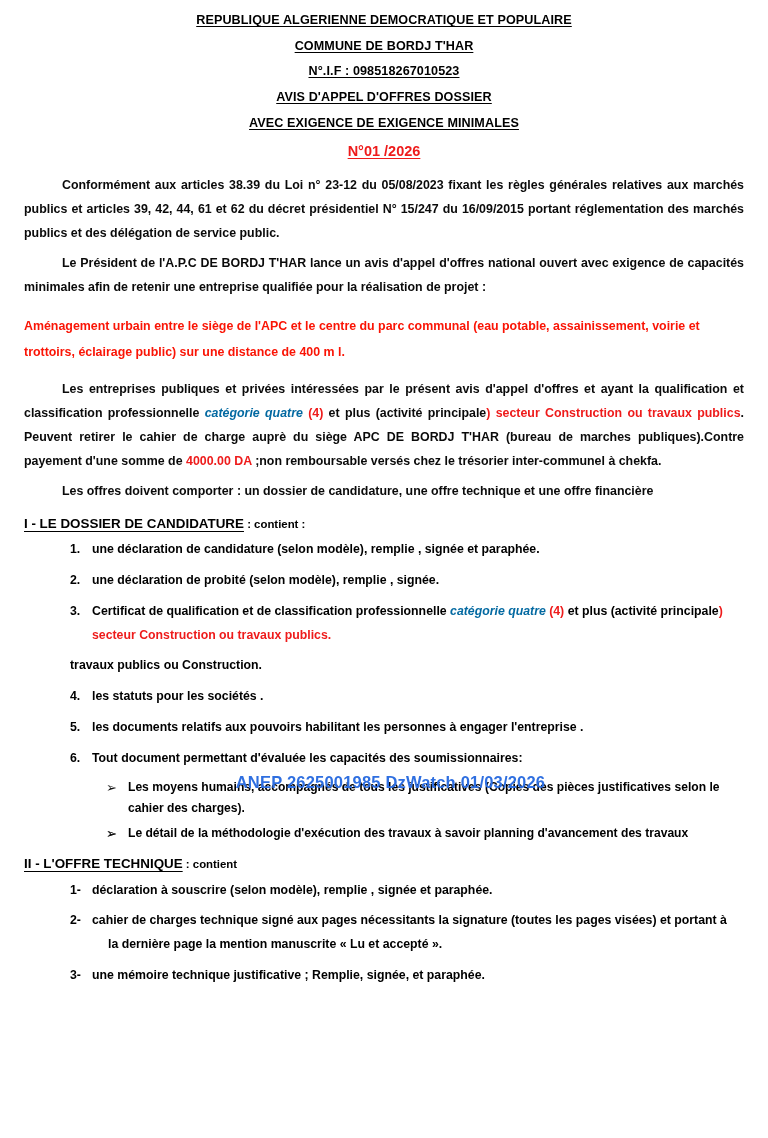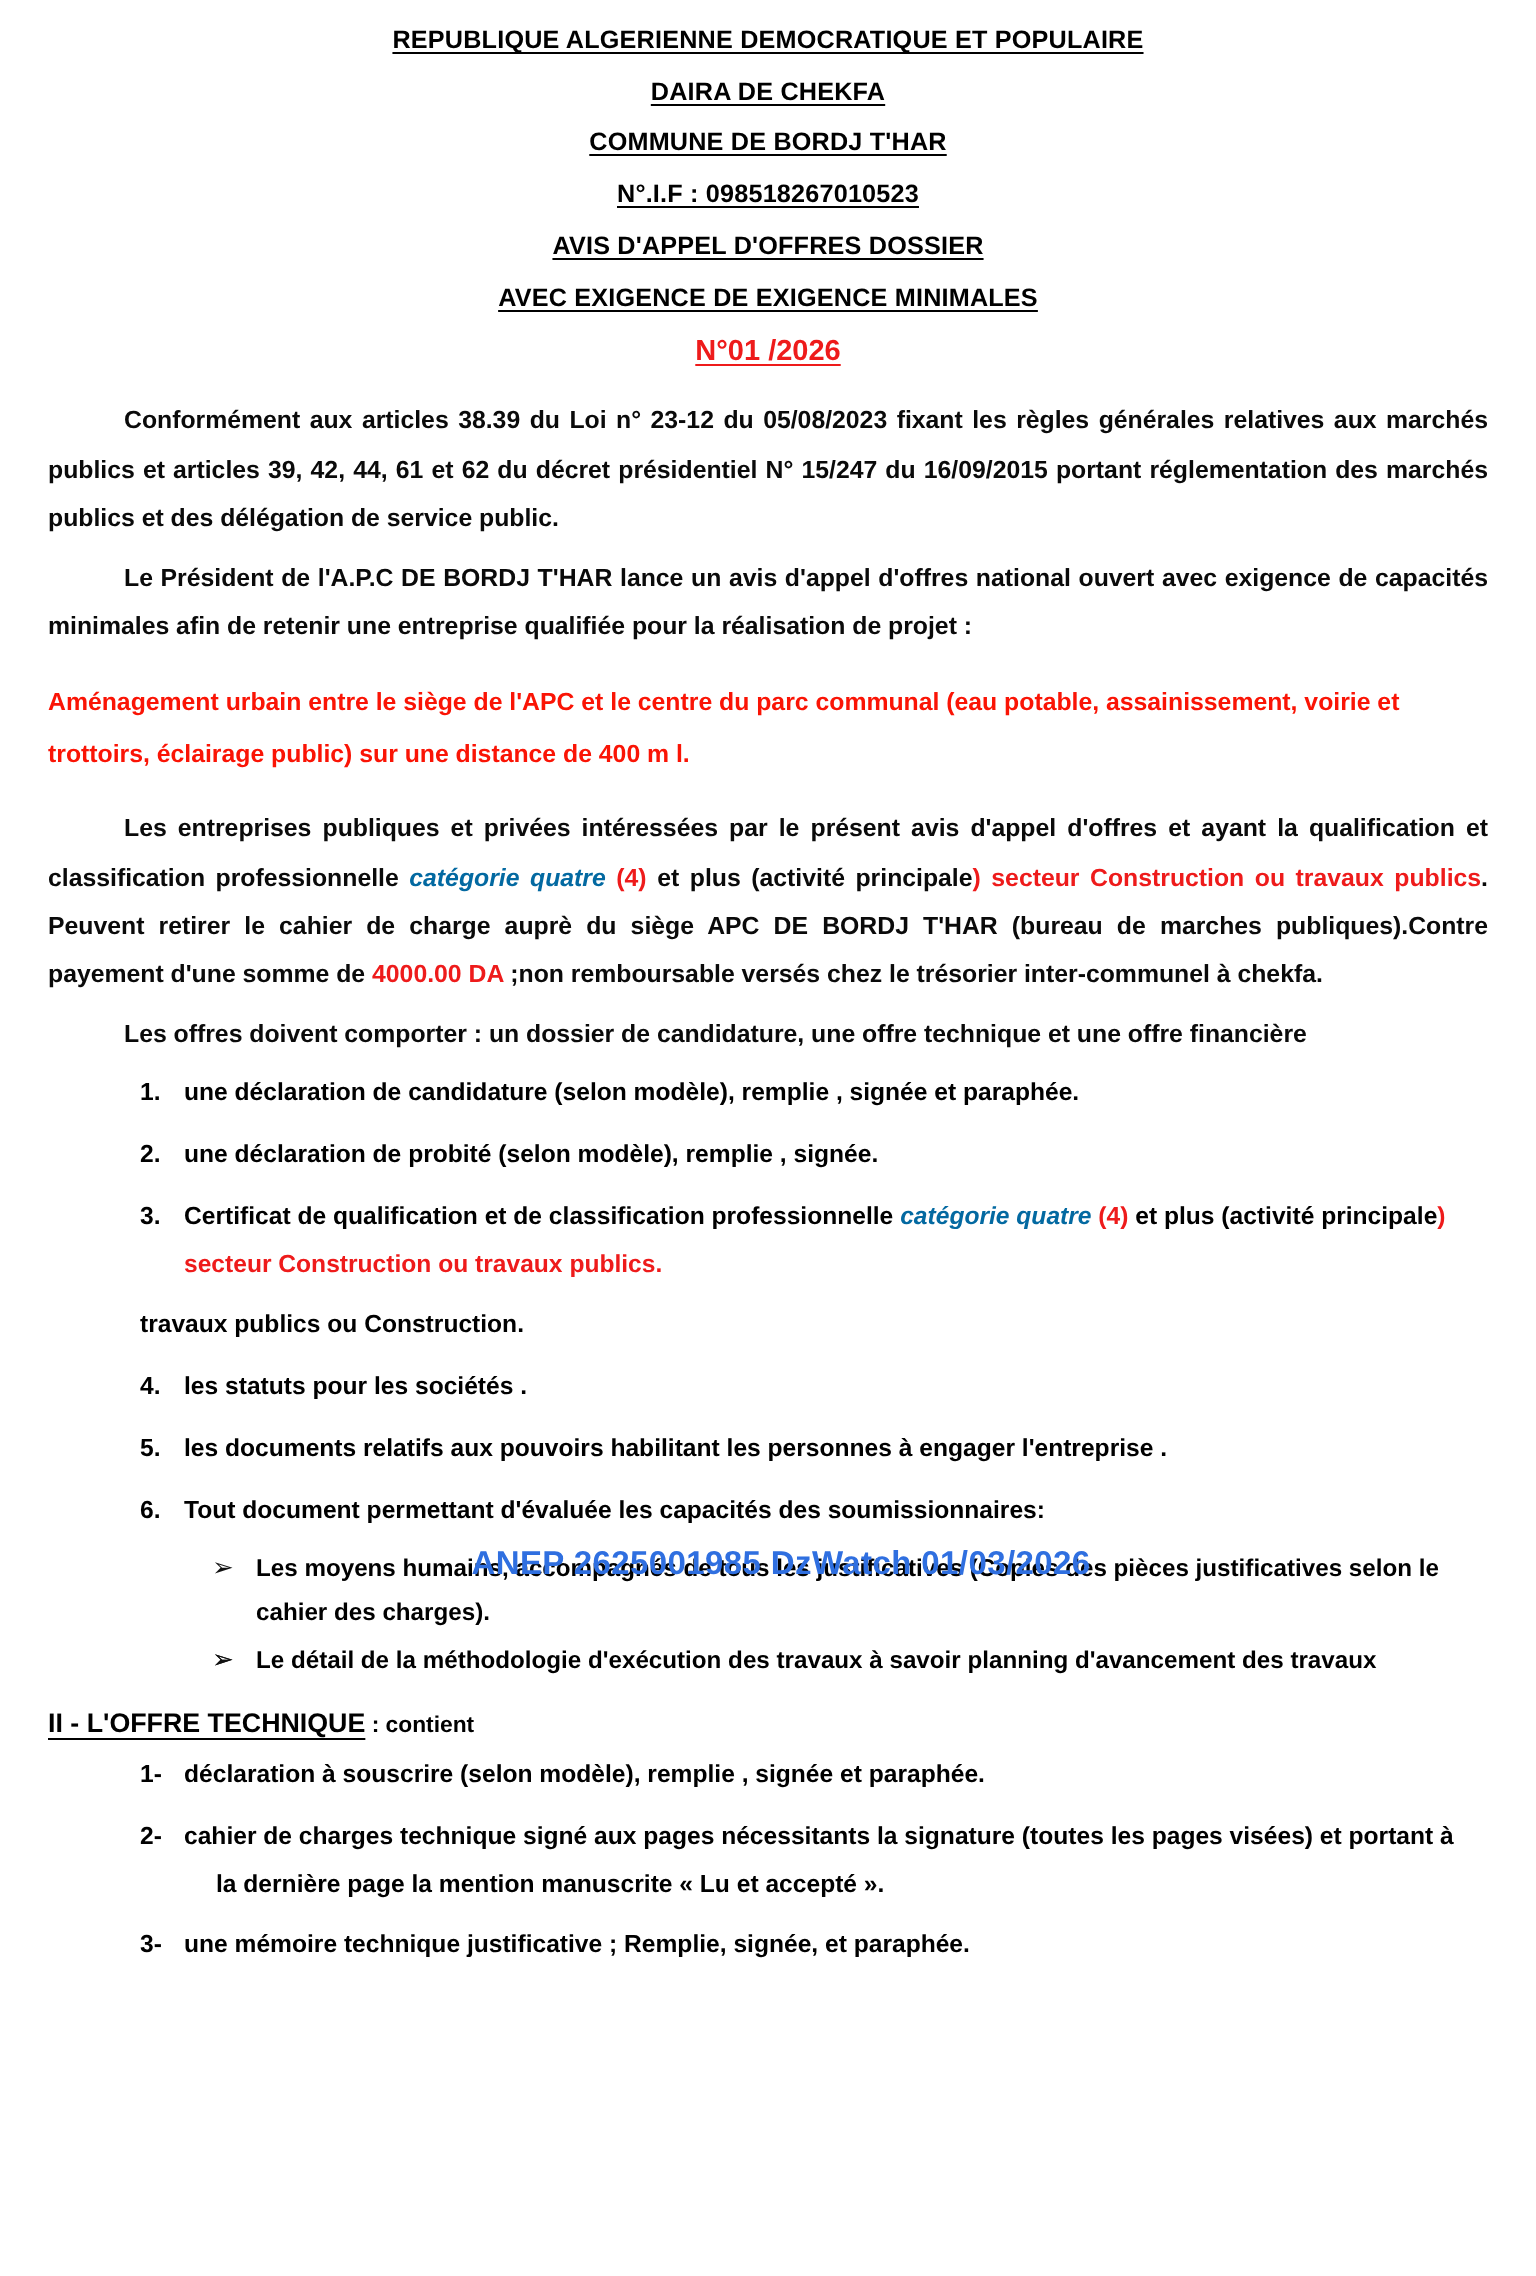--- a/index.html
+++ b/index.html
@@ -180,37 +180,37 @@
     padding-left: 13px;
   }
 </style>
 </head>
 <body>
 
 <div class="page">
 
   <div class="header">
     <div class="hline"><span class="u">REPUBLIQUE ALGERIENNE DEMOCRATIQUE ET POPULAIRE</span></div>
-    <div class="hline"><span class="u">DAIRA DE  CHEKFA</span></div>
     <div class="hline"><span class="u">COMMUNE DE BORDJ T'HAR</span></div>
     <div class="hline"><span class="u">N°.I.F : 098518267010523</span></div>
     <div class="hline"><span class="u">AVIS D'APPEL D'OFFRES  DOSSIER</span></div>
     <div class="hline"><span class="u">AVEC EXIGENCE DE EXIGENCE MINIMALES</span></div>
     <div class="num red"><span class="u">N°01 /2026</span></div>
   </div>
 
   <p class="para indent">Conformément aux articles 38.39 du Loi n° 23-12 du 05/08/2023 fixant les règles générales relatives aux marchés publics et articles 39, 42, 44, 61 et 62 du décret présidentiel N° 15/247 du 16/09/2015 portant réglementation des marchés publics et des délégation de service public.</p>
   <p class="para indent">Le Président de l'A.P.C DE BORDJ T'HAR lance un avis d'appel d'offres national ouvert avec exigence de capacités minimales afin de retenir une entreprise qualifiée pour la réalisation de projet :</p>
 
   <p class="redpara">Aménagement urbain entre le siège de l'APC et le centre du parc communal (eau potable, assainissement, voirie et trottoirs, éclairage public) sur une distance de 400 m l.</p>
 
   <p class="para indent"><span>Les entreprises publiques et privées intéressées par le présent avis d'appel d'offres et ayant la qualification et classification professionnelle </span><span class="darkred">catégorie  quatre</span><span class="red"> (4)</span><span> et plus (activité principale</span><span class="red">) secteur  Construction ou travaux publics</span><span>. Peuvent retirer le cahier de charge auprè du siège APC DE BORDJ T'HAR (bureau de marches publiques).Contre payement d'une somme de </span><span class="red">4000.00 DA</span><span> ;non remboursable versés chez le trésorier inter-communel à chekfa.</span></p>
 
   <p class="para indent">Les offres doivent comporter : un dossier de candidature, une offre technique  et une offre financière</p>
 
+  <div class="section-head"><span class="ttl">I - LE DOSSIER DE CANDIDATURE</span><span class="sub"> : contient :</span></div>
 
   <ol class="numlist">
     <li>
       <span class="marker">1.</span>
       <span>une déclaration de candidature (selon modèle), remplie , signée et paraphée.</span>
     </li>
     <li>
       <span class="marker">2.</span>
       <span>une déclaration de probité  (selon modèle), remplie , signée.</span>
     </li>

